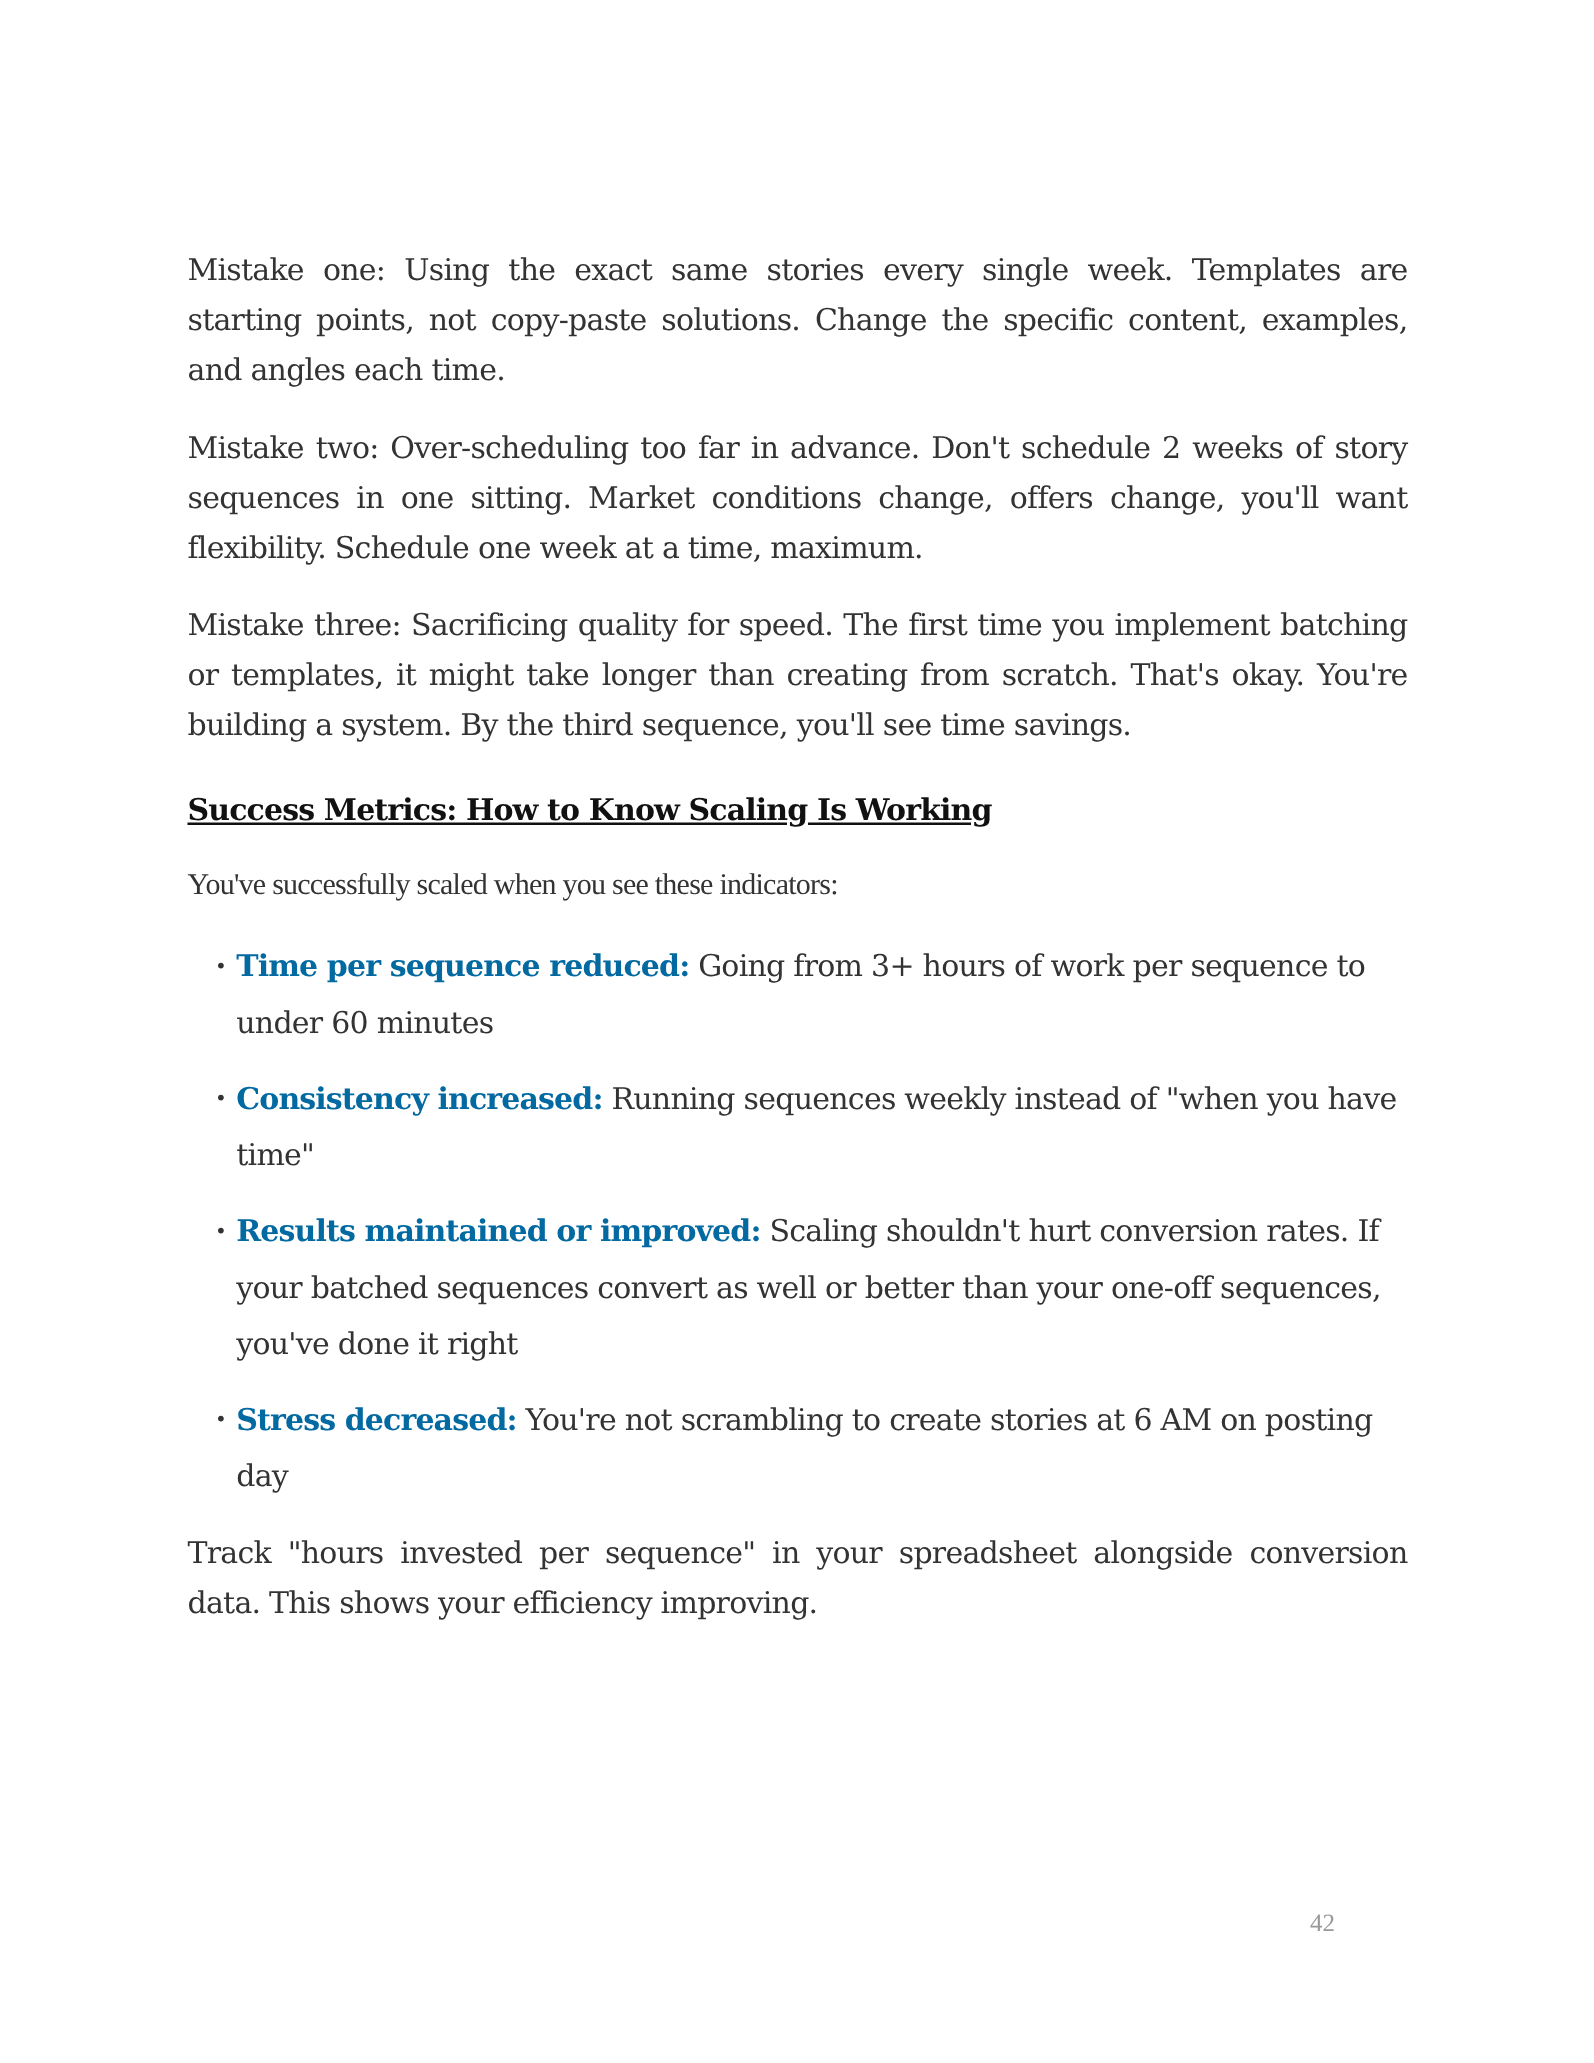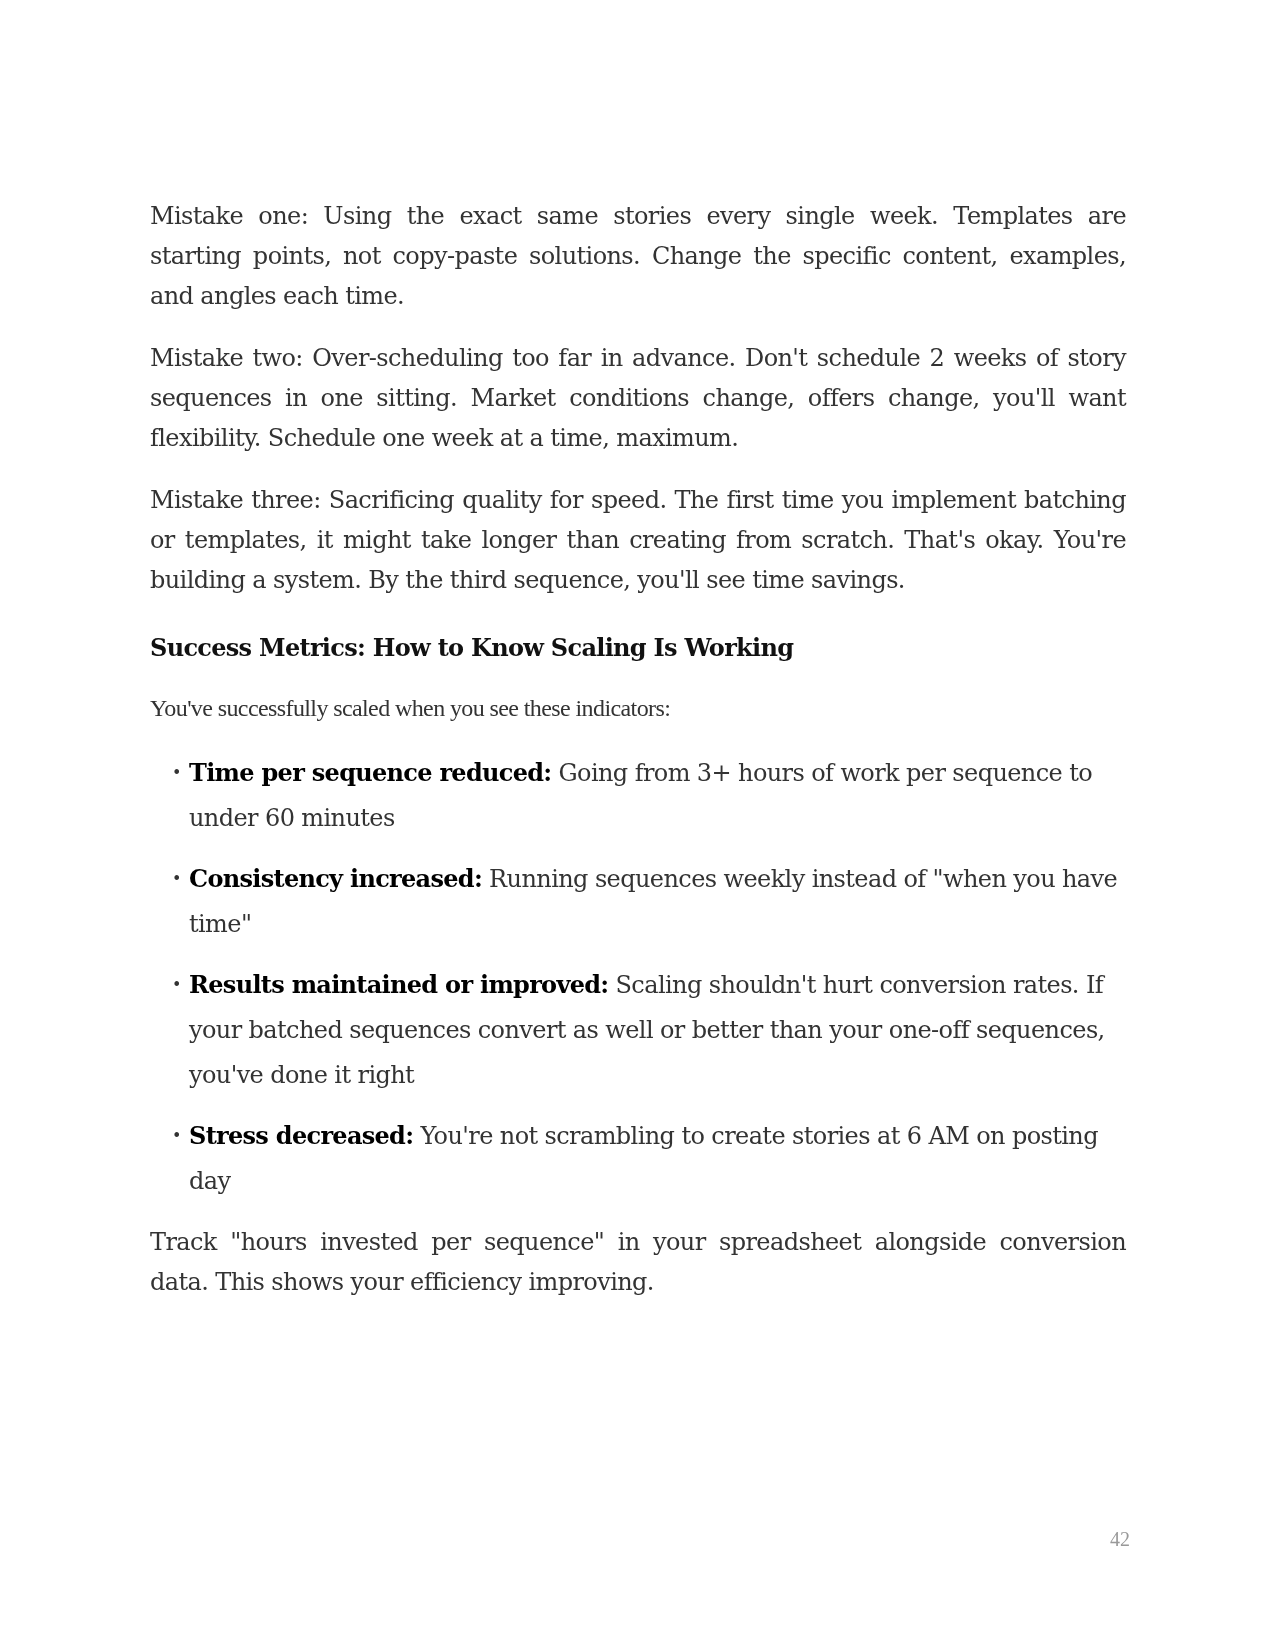--- a/index.html
+++ b/index.html
@@ -8,34 +8,34 @@
       position: absolute; left: 150px; top: 196px; width: 976px;
       font-family: "DejaVu Serif", "Liberation Serif", serif;
       color: #333333; font-size: 24px;
     }
     .para {
       margin: 0 0 22px 0; line-height: 40px; text-align: justify;
       letter-spacing: -0.6px; word-spacing: 0px;
     }
     .heading {
       margin: 28px 0 20px 0; font-weight: bold; color: #111111;
-      font-size: 24px; line-height: 40px; letter-spacing: -0.7px;
+      font-size: 24px; line-height: 40px; letter-spacing: -0.7px; text-decoration: underline;
     }
     .intro { margin: 0 0 22px 0; line-height: 40px; letter-spacing: -0.6px; font-family: Liberation Serif, serif; }
     .bullets { list-style: none; margin: 0 0 18px 0; padding: 0 0 0 22px; }
     .bullet {
       position: relative; padding-left: 17px; line-height: 45px; margin-bottom: 15px;
       letter-spacing: -0.6px;
     }
     .bullet .dot {
       position: absolute; left: 0; top: 0; font-size: 16px; color: #333;
     }
-    .bullet .lbl { font-weight: bold; color: #000000; letter-spacing: -0.7px; margin-top: 26px; }
+    .bullet .lbl { font-weight: bold; color: #0369a1; letter-spacing: -0.7px; margin-top: 26px; }
     .pagenum {
-      position: absolute; left: 1084px; top: 1528px; width: 46px; text-align: right;
+      position: absolute; left: 1035px; top: 1528px; width: 46px; text-align: center;
       font-family: "Liberation Serif", serif; font-size: 20px; color: #999999;
     }
   </style>
 </head>
 <body>
 
 <div class="page">
   <p class="para">Mistake one: Using the exact same stories every single week. Templates are starting points, not copy-paste solutions. Change the specific content, examples, and angles each time.</p>
   <p class="para">Mistake two: Over-scheduling too far in advance. Don't schedule 2 weeks of story sequences in one sitting. Market conditions change, offers change, you'll want flexibility. Schedule one week at a time, maximum.</p>
   <p class="para">Mistake three: Sacrificing quality for speed. The first time you implement batching or templates, it might take longer than creating from scratch. That's okay. You're building a system. By the third sequence, you'll see time savings.</p>

